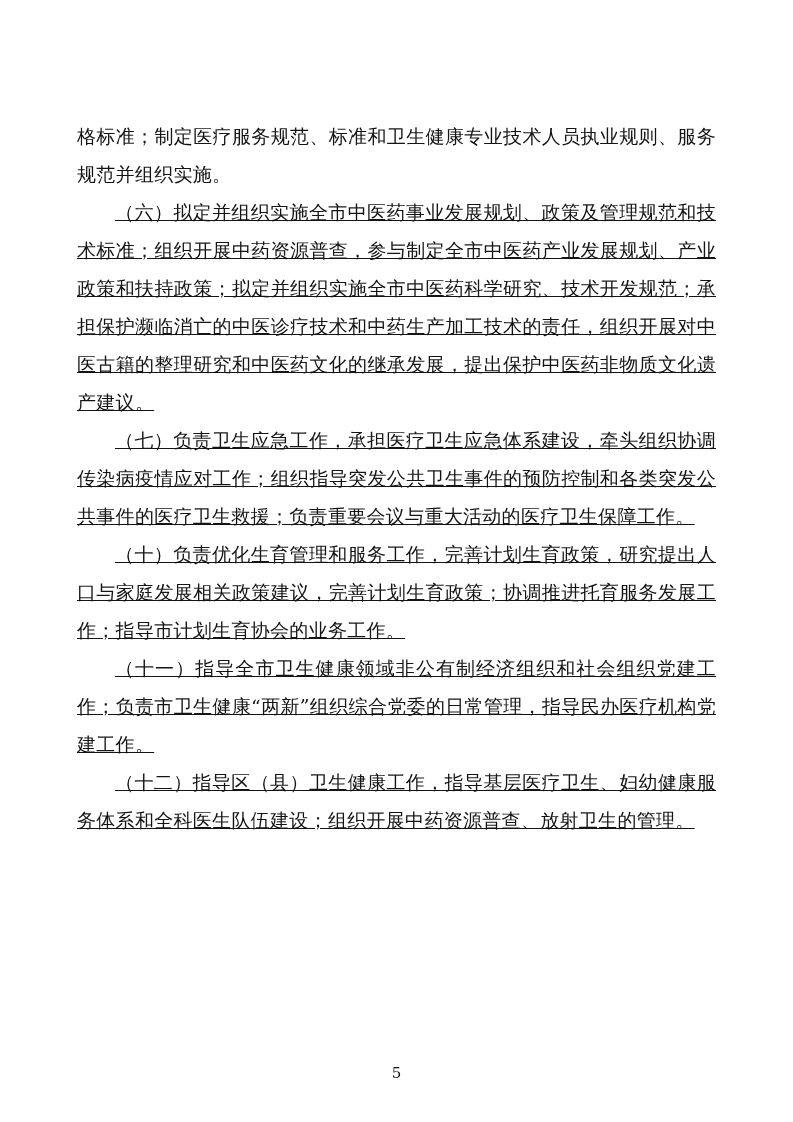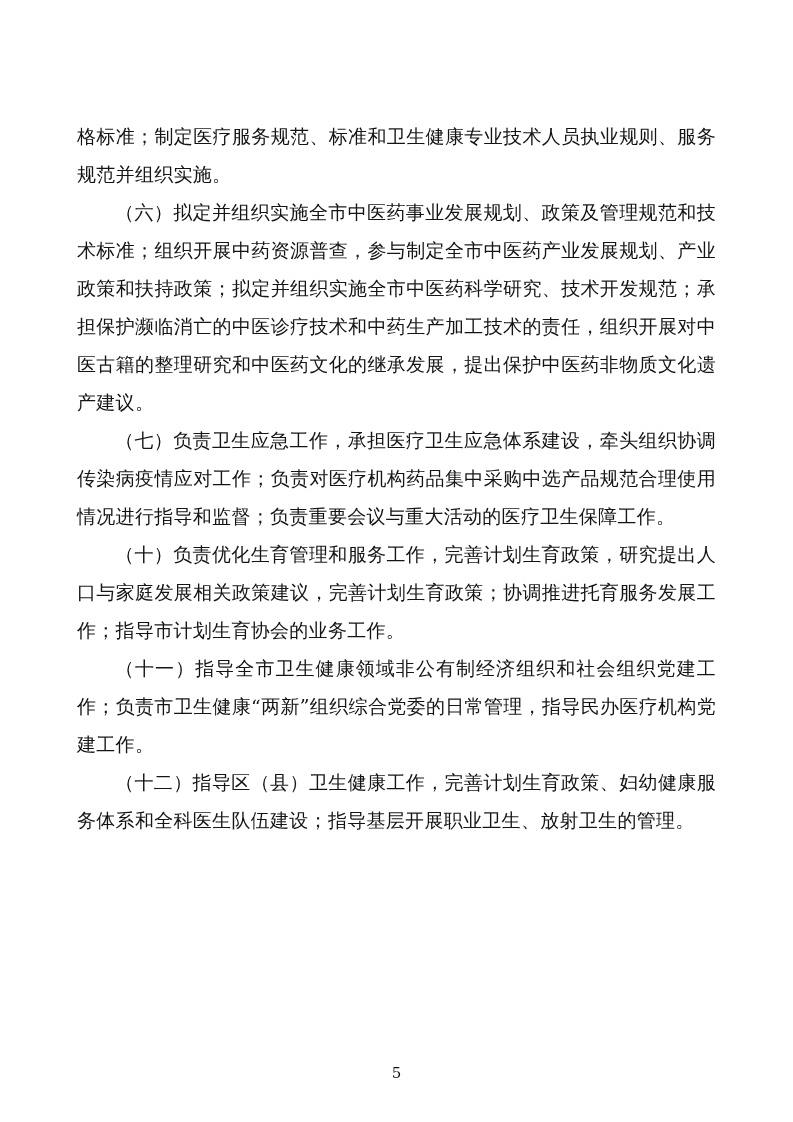--- a/index.html
+++ b/index.html
@@ -23,20 +23,21 @@
     margin: 0;
     font-size: 19px;
     line-height: 38px;
     text-align: justify;
     text-justify: inter-ideograph;
     word-break: break-all;
     letter-spacing: 0.3px;
   }
   .doc-body p.indent {
     text-indent: 2em;
+    text-decoration: underline;
   }
   .page-footer {
     position: absolute;
     left: 0;
     top: 1024px;
     width: 793px;
     text-align: center;
   }
   .page-number {
     font-size: 15px;
@@ -44,21 +45,21 @@
     font-family: "DejaVu Serif", "Liberation Serif", serif;
   }
 </style>
 </head>
 <body>
 
 <div class="doc-page">
   <div class="doc-body">
     <p>格标准；制定医疗服务规范、标准和卫生健康专业技术人员执业规则、服务规范并组织实施。</p>
     <p class="indent">（六）拟定并组织实施全市中医药事业发展规划、政策及管理规范和技术标准；组织开展中药资源普查，参与制定全市中医药产业发展规划、产业政策和扶持政策；拟定并组织实施全市中医药科学研究、技术开发规范；承担保护濒临消亡的中医诊疗技术和中药生产加工技术的责任，组织开展对中医古籍的整理研究和中医药文化的继承发展，提出保护中医药非物质文化遗产建议。</p>
-    <p class="indent">（七）负责卫生应急工作，承担医疗卫生应急体系建设，牵头组织协调传染病疫情应对工作；负责对医疗机构药品集中采购中选产品规范合理使用情况进行指导和监督；负责重要会议与重大活动的医疗卫生保障工作。</p>
+    <p class="indent">（七）负责卫生应急工作，承担医疗卫生应急体系建设，牵头组织协调传染病疫情应对工作；组织指导突发公共卫生事件的预防控制和各类突发公共事件的医疗卫生救援；负责重要会议与重大活动的医疗卫生保障工作。</p>
     <p class="indent">（十）负责优化生育管理和服务工作，完善计划生育政策，研究提出人口与家庭发展相关政策建议，完善计划生育政策；协调推进托育服务发展工作；指导市计划生育协会的业务工作。</p>
     <p class="indent">（十一）指导全市卫生健康领域非公有制经济组织和社会组织党建工作；负责市卫生健康“两新”组织综合党委的日常管理，指导民办医疗机构党建工作。</p>
-    <p class="indent">（十二）指导区（县）卫生健康工作，完善计划生育政策、妇幼健康服务体系和全科医生队伍建设；指导基层开展职业卫生、放射卫生的管理。</p>
+    <p class="indent">（十二）指导区（县）卫生健康工作，指导基层医疗卫生、妇幼健康服务体系和全科医生队伍建设；组织开展中药资源普查、放射卫生的管理。</p>
   </div>
   <div class="page-footer">
     <span class="page-number">5</span>
   </div>
 </div>
 
 </body></html>

